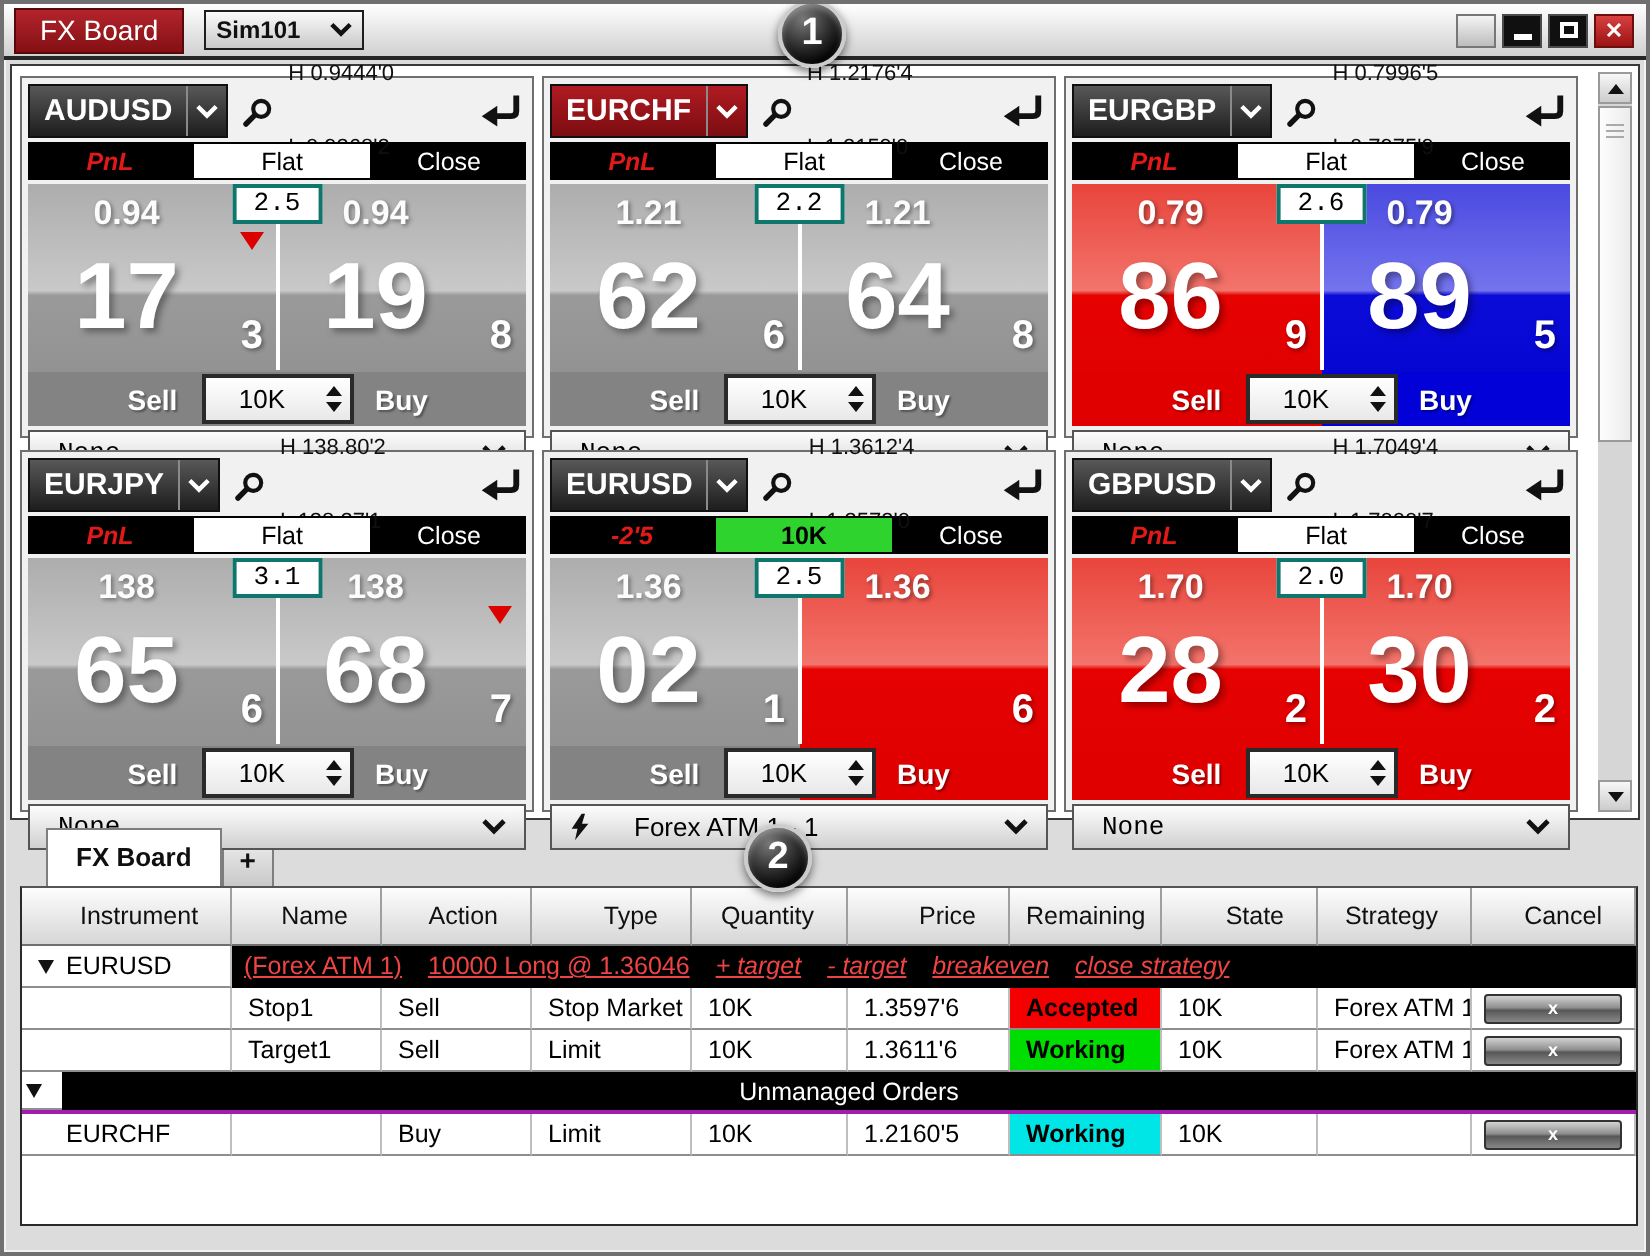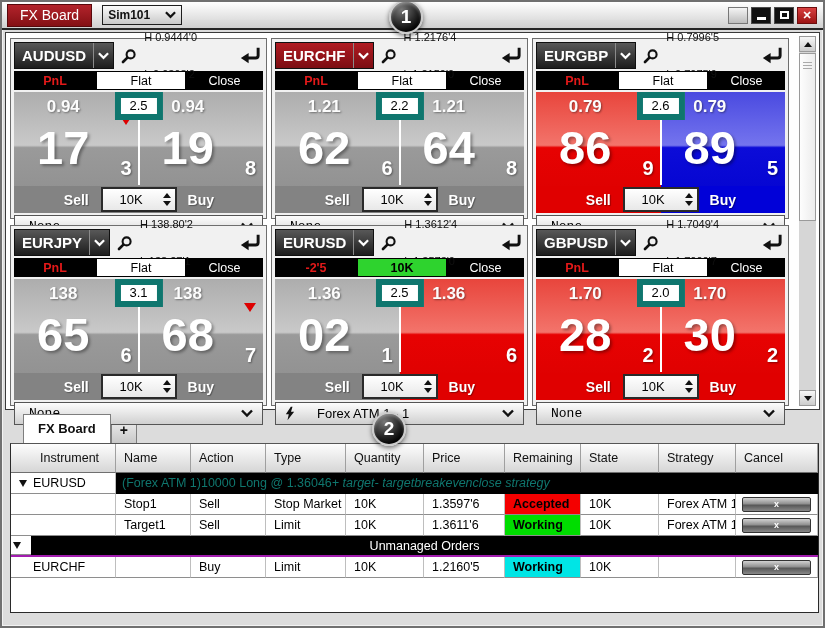--- a/index.html
+++ b/index.html
@@ -45,21 +45,21 @@
   .pair-name { display:flex; align-items:center; padding:0 7px; color:#fff; font-weight:bold; font-size:15px; }
   .pair-chev { width:20px; display:flex; align-items:center; justify-content:center; border-left:1px solid #8a8a8a; }
   .hdr-dark .pair-name, .hdr-dark .pair-chev { background:linear-gradient(#585858,#1d1d1d); }
   .hdr-red  .pair-name, .hdr-red  .pair-chev { background:linear-gradient(#b01b22,#7c0d12); }
   .mag { margin-left:7px; display:flex; }
   .hl { margin-left:7px; font-size:11px; line-height:12.5px; color:#101010; white-space:pre; }
   .swap { margin-left:auto; margin-right:3px; display:flex; }
 
   .btn-row { margin-top:1px; height:19px; display:flex; background:#000; }
   .seg { display:flex; align-items:center; justify-content:center; font-size:12.5px; }
-  .seg-pnl  { width:82px; color:#e21919; font-weight:600; }
+  .seg-pnl  { width:82px; color:#e21919; font-weight:600;font-style:italic; }
   .seg-mid  { width:90px; background:#fff; color:#000; border:1px solid #000; }
   .seg-mid.green { background:#2ed32e; font-weight:600; }
   .seg-close{ flex:1; color:#fff; }
 
   .price-area { position:relative; margin-top:2px; height:121px; display:flex; }
   .side { flex:1; position:relative; cursor:pointer; }
   .side.gray { background:linear-gradient(180deg,#adadad 0%,#c9c9c9 44%,#9a9a9a 46%,#8d8d8d 100%); }
   .side.red  { background:linear-gradient(180deg,#e8453c 0%,#f3746b 44%,#e70202 46%,#db0000 100%); }
   .side.blue { background:linear-gradient(180deg,#4a4ae0 0%,#7474ee 44%,#0c0cd8 46%,#0202cf 100%); }
   .strip { position:absolute; left:0; right:0; bottom:0; height:27px; display:flex; align-items:center; }
@@ -72,21 +72,21 @@
             font-size:17px; font-weight:bold; text-shadow:1px 1px 2px rgba(0,0,0,.4); }
   .bignum { position:absolute; top:32px; left:2px; right:28px; text-align:center; color:#fff;
             font-size:47px; font-weight:bold; line-height:1; text-shadow:2px 2px 3px rgba(0,0,0,.35); }
   .pip { position:absolute; right:7px; bottom:33px; color:#fff; font-size:20px; font-weight:bold;
          text-shadow:1px 1px 2px rgba(0,0,0,.4); }
   .tick-down { position:absolute; right:7px; top:24px; width:0; height:0;
                border-left:6px solid transparent; border-right:6px solid transparent;
                border-top:9px solid #dd0000; }
   .divider { position:absolute; left:50%; top:18px; bottom:28px; width:2px; margin-left:-1px; background:#fff; z-index:1; }
   .spread { position:absolute; top:0; left:50%; transform:translateX(-50%); z-index:3;
-            background:#fff; border:6px solid #0f766e; padding:0px 9px 1px; font-size:13px; color:#000; }
+            background:#fff; border:2px solid #0f766e; padding:0px 9px 1px; font-size:13px; color:#000;font-family:Liberation Mono, monospace; }
   .qtybox { position:absolute; bottom:1px; left:50%; transform:translateX(-50%); z-index:3;
             width:76px; height:25px; background:linear-gradient(#ffffff,#e8e8e8); border:2px solid #2a2a2a;
             display:flex; align-items:stretch; }
   .qty-val { flex:1; display:flex; align-items:center; justify-content:center; font-size:13px; color:#000; }
   .spin { width:15px; display:flex; flex-direction:column; align-items:center; justify-content:center; gap:3px; }
   .tri-up { width:0;height:0;border-left:4px solid transparent;border-right:4px solid transparent;border-bottom:5px solid #111; }
   .tri-dn { width:0;height:0;border-left:4px solid transparent;border-right:4px solid transparent;border-top:5px solid #111; }
 
   .strat { margin-top:2px; height:23px; background:linear-gradient(#fdfdfd,#d0d0d0); border:1px solid #555;
            display:flex; align-items:center; padding:0 9px; font-size:13px; color:#000; cursor:pointer; }
@@ -109,29 +109,29 @@
   .tab { position:relative; z-index:2; background:#fff; border:1px solid #7e7e7e; border-bottom:none;
          padding:6px 14px 7px; font-size:13px; font-weight:600; color:#101010; cursor:pointer; }
   .tab-add { background:linear-gradient(#eeeeee,#c9c9c9); border:1px solid #7e7e7e; border-bottom:none;
              padding:3px 8px 5px; font-size:14px; font-weight:bold; color:#101010; cursor:pointer; }
 
   
   .orders { margin:0 8px; width:809px; height:170px; background:#fff; border:1px solid #2a2a2a;
             border-top:1px solid #555; overflow:hidden; }
   .tgrid { display:grid; grid-template-columns:105px 75px 75px 80px 78px 81px 76px 78px 77px 1fr; }
   .th { background:linear-gradient(#fdfdfd,#d6d6d6); border-right:1px solid #9f9f9f; border-bottom:1px solid #6f6f6f;
-        padding:7px 0 7px 8px; font-size:12.5px; color:#101010; white-space:nowrap; }
+        padding:7px 16px 7px 8px; font-size:12.5px; color:#101010; white-space:nowrap;text-align:right; }
   .th-first { padding-left:29px; }
   .td { padding:3px 0 3px 8px; font-size:12.5px; color:#000; border-right:1px solid #bebebe;
         border-bottom:1px solid #8e8e8e; white-space:nowrap; overflow:hidden; height:21px; }
   .td-indent { padding-left:22px; }
   .row-tri { display:inline-block; width:0; height:0; border-left:4.5px solid transparent;
              border-right:4.5px solid transparent; border-top:7px solid #111; margin-right:6px; cursor:pointer; }
-  .band { grid-column:2 / -1; background:#000; color:#0f766e; display:flex; align-items:center; 
-          padding-left:6px; font-size:12.5px; border-bottom:1px solid #000; white-space:nowrap; }
+  .band { grid-column:2 / -1; background:#000; color:#ef4444; display:flex; align-items:center; gap:13px;
+          padding-left:6px; font-size:12.5px; border-bottom:1px solid #000; white-space:nowrap;text-decoration:underline; }
   .band .it { font-style:italic; cursor:pointer; }
   .state { padding-left:8px; display:flex; align-items:center;font-weight:bold; }
   .state-accepted { background:#f40000; }
   .state-working  { background:#00dd00; }
   .state-cyan     { background:#00e5e5; }
   .cancel-cell { display:flex; align-items:center; justify-content:center; padding:2px 6px; }
   .cancel-btn { width:100%; height:15px; border:1px solid #333; border-radius:2px; cursor:pointer;
                 background:linear-gradient(180deg,#d2d2d2 0%,#8f8f8f 45%,#575757 55%,#888 100%);
                 color:#fff; font-size:9px; font-weight:bold; display:flex; align-items:center; justify-content:center;
                 line-height:1; }

